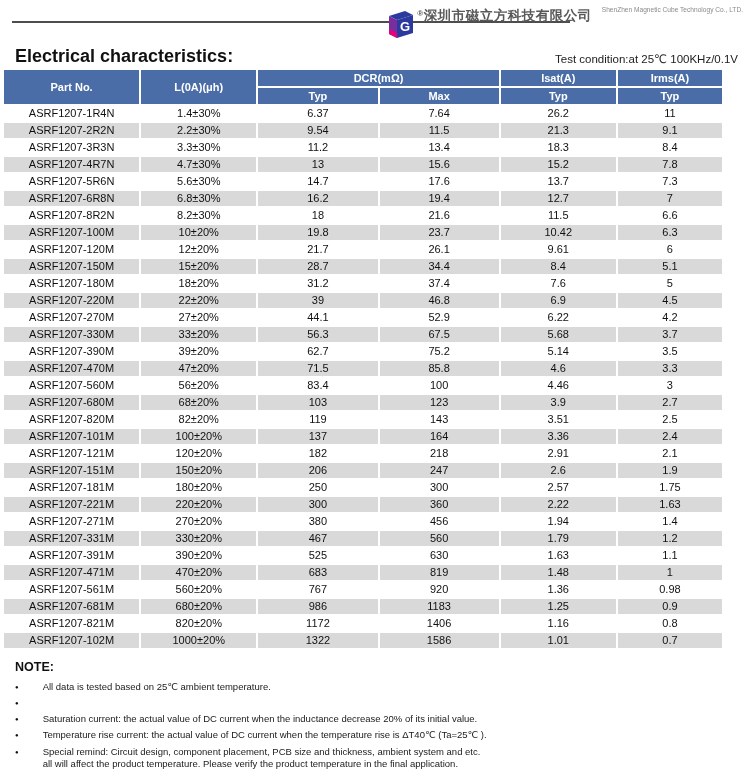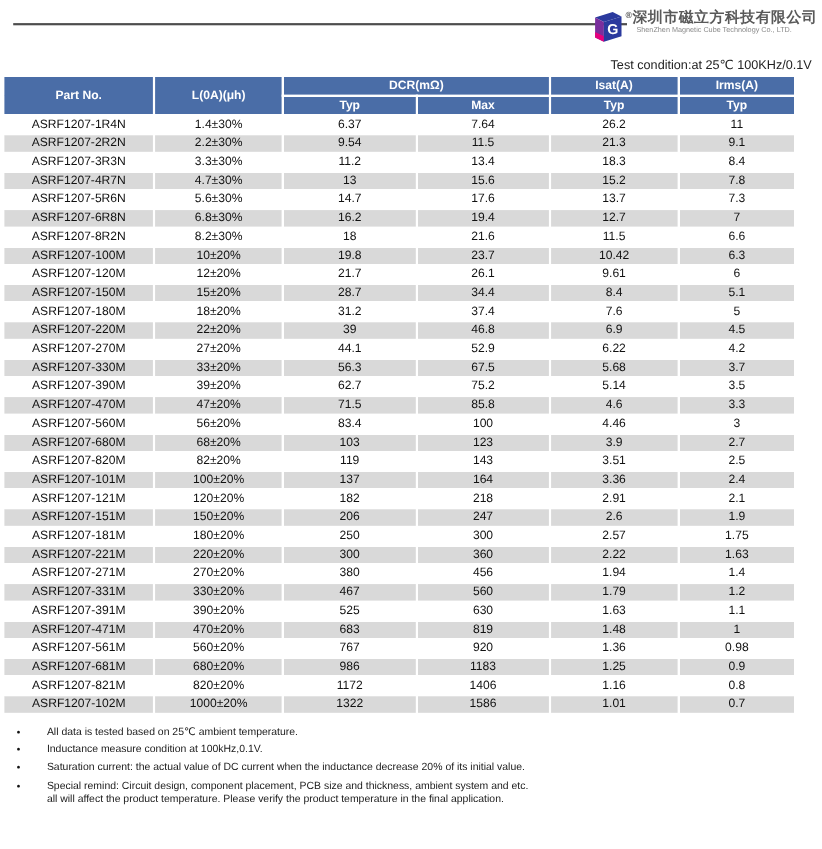--- a/index.html
+++ b/index.html
@@ -3,21 +3,21 @@
 <meta charset="utf-8">
 <style>
   * { margin:0; padding:0; box-sizing:border-box; }
   body { background:#fff; font-family:"Liberation Sans","DejaVu Sans",sans-serif; }
   .page { position:relative; width:747px; height:772px; background:#fff; overflow:hidden; }
 
   .top-rule { position:absolute; left:12px; top:21px; width:558px; height:2px; background:#4d4d4d; }
 
   .logo-block { position:absolute; top:6px; right:4px; display:flex; align-items:flex-start; gap:3px; }
   .logo-icon { width:26px; height:31px; margin-top:3px; }
-  .logo-text { display:flex; flex-direction:column; }
+  .logo-text { display:flex; flex-direction:row; }
   .company-cn { font-size:13.5px; font-weight:bold; color:#595959; letter-spacing:.5px; line-height:16px; }
   .reg-mark { font-size:8px; vertical-align:4px; }
   .company-en { font-size:6.6px; color:#8a8a8a; line-height:8px; padding-left:10px; }
 
   .section-title { position:absolute; left:15px; top:46px; font-size:18px; font-weight:bold; color:#111; }
   .test-condition { position:absolute; right:9px; top:52px; font-size:11.5px; color:#222; }
 
   table.spec { position:absolute; left:2px; top:68px; width:722px; border-collapse:collapse; table-layout:fixed; }
   table.spec th, table.spec td { border:2px solid #fff; text-align:center; overflow:hidden; white-space:nowrap; }
   table.spec th { background:#4a6da7; color:#fff; font-size:11px; font-weight:bold; height:16px; line-height:14px; padding:1px 0; }
@@ -45,20 +45,21 @@
       <polygon points="1,20 9,24 9,29 1,25" fill="#e6007e"></polygon>
       <polygon points="9,11 25,6 25,24 9,29" fill="#2b3a9e"></polygon>
       <text x="17" y="22" text-anchor="middle" font-size="13" font-weight="bold" fill="#ffffff" font-family="Liberation Sans, DejaVu Sans, sans-serif">G</text>
     </svg>
     <div class="logo-text">
       <div class="company-cn"><sup class="reg-mark">®</sup><span>深圳市磁立方科技有限公司</span></div>
       <div class="company-en">ShenZhen Magnetic Cube Technology Co., LTD.</div>
     </div>
   </div>
 
+  <div class="section-title">Electrical characteristics:</div>
   <div class="test-condition">Test condition:at 25℃ 100KHz/0.1V</div>
 
   <table class="spec">
     <colgroup>
       <col style="width:137px">
         <col style="width:117px">
         <col style="width:121px">
       <col style="width:121px">
         <col style="width:117px">
         <col style="width:106px">
@@ -332,32 +333,36 @@
           <td>1000±20%</td>
           <td>1322</td>
           <td>1586</td>
           <td>1.01</td>
           <td>0.7</td>
         </tr>
       </tbody>
   </table>
 
   <div class="notes">
+    <div class="note-heading">NOTE:</div>
     <ul class="note-list">
         <li class="note-item">
           <span class="note-bullet">●</span>
           <span class="note-text">All data is tested based on 25℃ ambient temperature.</span>
         </li>
         <li class="note-item">
           <span class="note-bullet">●</span>
-          <span class="note-text">Inductance measure condition at 100kHz,0.1V.</span>
         </li>
         <li class="note-item">
           <span class="note-bullet">●</span>
           <span class="note-text">Saturation current: the actual value of DC current when the inductance decrease 20% of its initial value.</span>
+        </li>
+        <li class="note-item">
+          <span class="note-bullet">●</span>
+          <span class="note-text">Temperature rise current: the actual value of DC current when the temperature rise is ΔT40℃ (Ta=25℃ ).</span>
         </li>
         <li class="note-item">
           <span class="note-bullet">●</span>
           <span class="note-text">Special remind: Circuit design, component placement, PCB size and thickness, ambient system and etc.
 all will affect the product temperature. Please verify the product temperature in the final application.</span>
         </li>
       </ul>
   </div>
 
 </div>

